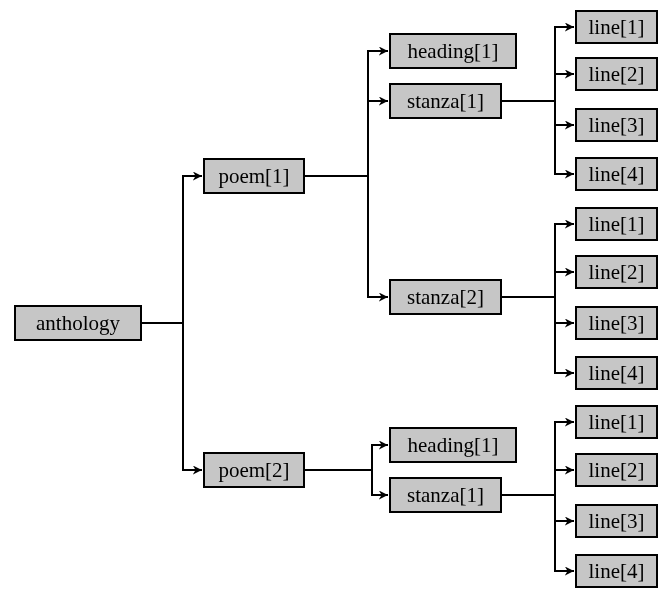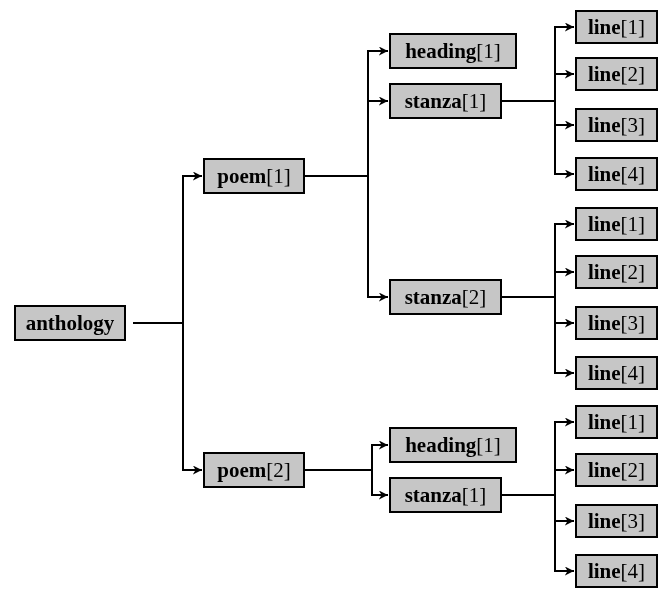--- a/index.html
+++ b/index.html
@@ -26,21 +26,21 @@
     background: #c6c6c6;
     border: 2px solid #000000;
     display: flex;
     align-items: center;
     justify-content: center;
     font-size: 21px;
     color: #000000;
     white-space: nowrap;
     line-height: 1;
   }
-  .node .tag { font-weight: bold; text-align: right; }
+  .node .tag { font-weight: normal; text-align: right; }
   .node .idx { font-weight: normal; }
 </style>
 </head>
 <body>
 
 <div id="stage">
 
   <svg id="wires" width="669" height="596" viewBox="0 0 669 596">
     <defs>
       <marker id="arrow" viewBox="0 0 10 10" refX="9" refY="5" markerWidth="9" markerHeight="9" markerUnits="userSpaceOnUse" orient="auto">
@@ -81,21 +81,21 @@
 
       <path d="M502 495 H555"></path>
       <path d="M555 422 V571"></path>
       <path d="M555 422 H573" marker-end="url(#arrow)"></path>
       <path d="M555 470 H573" marker-end="url(#arrow)"></path>
       <path d="M555 521 H573" marker-end="url(#arrow)"></path>
       <path d="M555 571 H573" marker-end="url(#arrow)"></path>
     </g>
   </svg>
 
-  <div class="node" style="left:14px; top:305px; width:112px; height:36px;">
+  <div class="node" style="left:14px; top:305px; width:128px; height:36px;">
     <span class="tag">anthology</span>
       <span class="idx"></span>
   </div>
 
   <div class="node" style="left:203px; top:158px; width:102px; height:36px;">
     <span class="tag">poem</span>
       <span class="idx">[1]</span>
   </div>
   <div class="node" style="left:203px; top:452px; width:102px; height:36px;">
     <span class="tag">poem</span>

